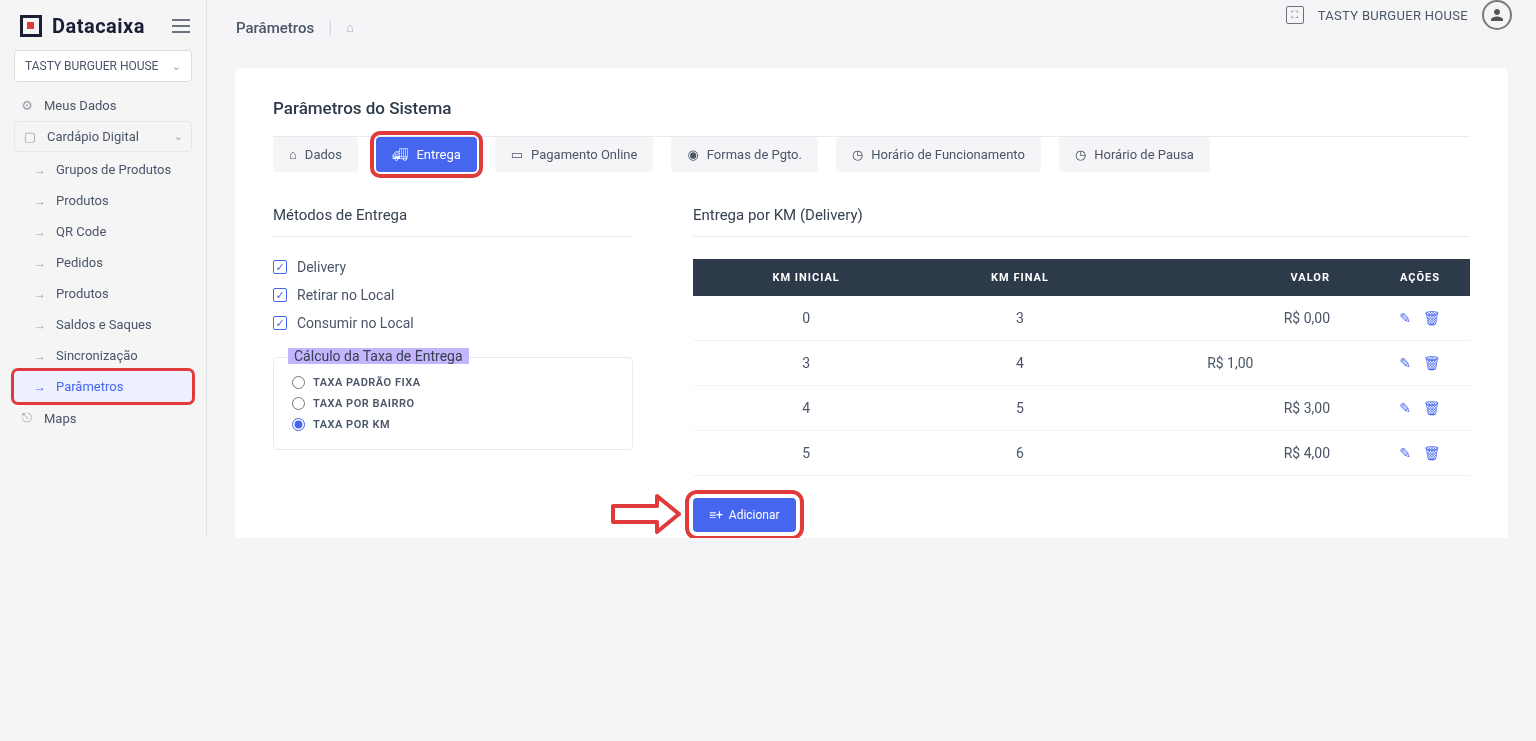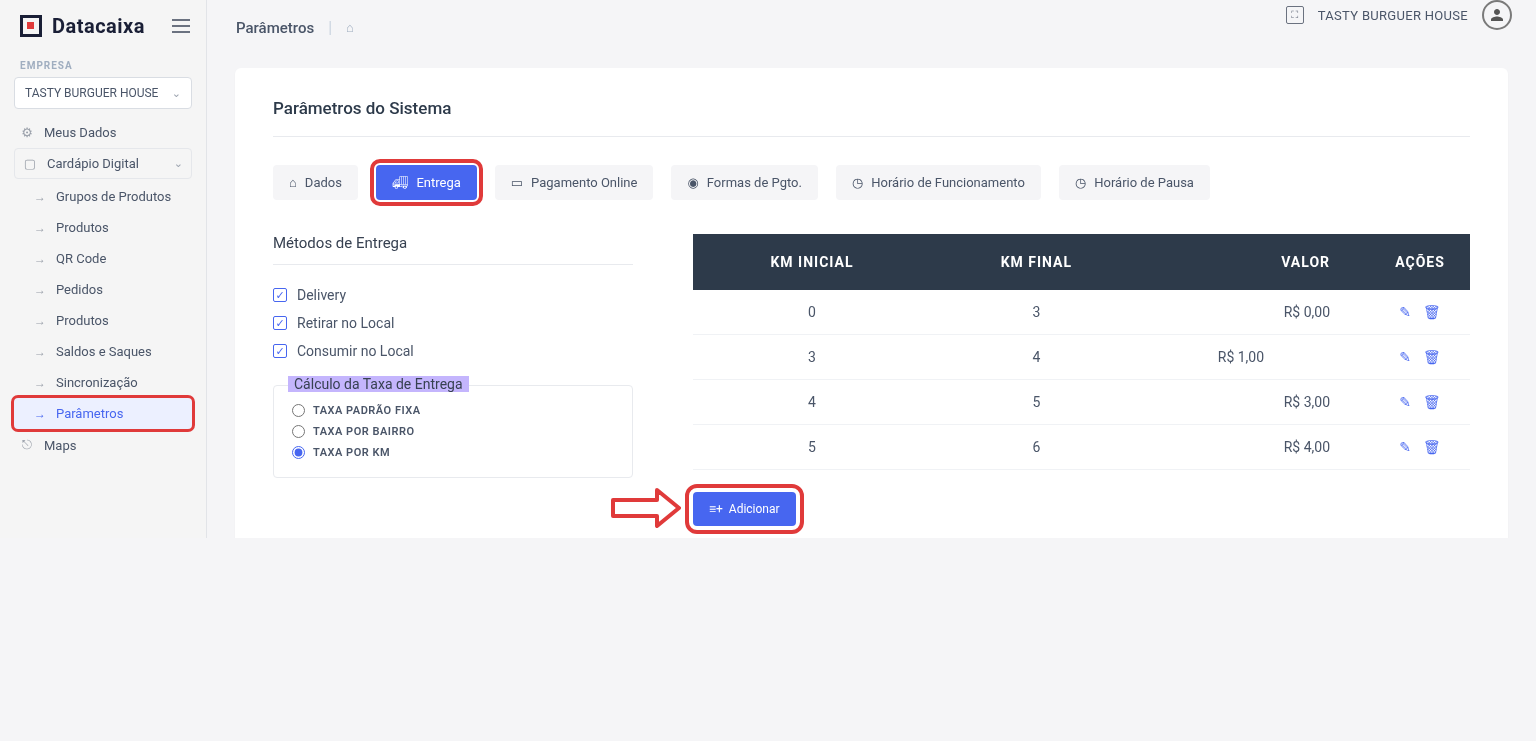--- a/index.html
+++ b/index.html
@@ -30,21 +30,21 @@
     .breadcrumb { position:absolute; left:236px; top:18px; display:flex; align-items:center; gap:14px;}
     .breadcrumb-title{font-size:15px; color:#4a5568; font-weight:500;}
     .breadcrumb-sep{color:#cbd5e0;}
     .breadcrumb-home{color:#a0aec0; font-size:13px;}
     .expand-ic { font-size:14px; color:#6b7280; border:1.5px solid #6b7280; border-radius:2px; width:18px;height:18px; display:flex;align-items:center;justify-content:center; font-size:10px;}
     .user-name { font-size:13px; color:#4a5568; letter-spacing:0.3px;}
     .avatar { width:30px;height:30px;border-radius:50%; border:2px solid #7a7a7a; display:flex;align-items:center;justify-content:center; }
     .avatar svg{width:18px;height:18px;fill:#555;}
     
     .card { background:#fff; margin:38px 28px 0 28px; border-radius:6px; padding:30px 38px 48px; box-shadow:0 1px 2px rgba(0,0,0,0.04);}
-    .card-title { color:#2d3a4a; font-size:17px; font-weight:500; padding-bottom:18px; border-bottom:1px solid #e8eaee; margin-bottom:28px;}
+    .card-title { color:#2d3a4a; font-size:17px; font-weight:500; padding-bottom:18px; border-bottom:1px solid #e8eaee; }
     
     .tabs { display:flex; gap:18px; margin-bottom:34px;}
     .tab { background:#f5f5f7; padding:10px 16px; border-radius:4px; font-size:13px; color:#4a5568; display:flex; align-items:center; gap:8px; cursor:pointer;}
     .tab.active { background:#4766f0; color:#fff;}
     .tab.highlight { outline:4px solid #e03a3a; outline-offset:2px; }
     
     .cols { display:flex; gap:60px;}
     .col-left { width:360px;}
     .col-right { flex:1;}
     .section-title { font-size:15px; color:#374151; padding-bottom:12px; border-bottom:1px solid #e8eaee; margin-bottom:22px;}
@@ -52,21 +52,21 @@
     .check { display:flex; align-items:center; gap:10px; font-size:14px; color:#4a5568;}
     .checkbox { width:14px;height:14px;border:1.5px solid #4766f0; border-radius:2px; display:flex;align-items:center;justify-content:center; color:#4766f0; font-size:11px;}
     .fieldset { border:1px solid #e8eaee; border-radius:4px; padding:18px 18px 18px; position:relative; }
     .fieldset-legend { position:absolute; top:-10px; left:14px; background:#c4b5fd; padding:0 6px; font-size:14px; color:#374151;}
     .radios { display:flex; flex-direction:column; gap:8px; }
     .radio { display:flex; align-items:center; gap:8px; font-size:11px; letter-spacing:0.5px; color:#4a5568; font-weight:600;}
     .radio input{accent-color:#4766f0;}
     
     table { width:100%; border-collapse:collapse; font-size:14px;}
     thead { background:#2d3a4a; color:#fff;}
-    thead th { padding:20px 10px; font-size:14px; letter-spacing:1px; font-weight:700; text-align:center;}
+    thead th { padding:12px 10px; font-size:11px; letter-spacing:1px; font-weight:700; text-align:center;}
     tbody td { padding:14px 10px; border-bottom:1px solid #f0f2f5; text-align:center; color:#4a5568; font-size:14px;}
     .act-ic { color:#4766f0; cursor:pointer; margin:0 6px; font-size:14px;}
     .add-container{ position:relative; margin-top:16px; }
     .add-btn { background:#4766f0; color:#fff; border:none; padding:10px 16px; border-radius:4px; font-size:12px; display:inline-flex; align-items:center; gap:6px; cursor:pointer; outline:4px solid #e03a3a; outline-offset:4px; margin:6px 0 12px;}
     .arrow-annot { position:absolute; left:-82px; top:2px;}
     .note { font-size:13px; color:#6b7280; line-height:1.5; max-width:640px;}
     svg{display:block;}
   </style>
 </head>
 <body>
@@ -76,21 +76,20 @@
   <aside class="sidebar">
     <div class="logo-row">
       <span class="logo-mark"></span>
       <span class="logo-text">Datacaixa</span>
       <span class="hamburger">
           <span></span>
           <span></span>
           <span></span>
         </span>
     </div>
-    <div class="side-label">EMPRESA</div>
     <div class="company-select">
       <span>TASTY BURGUER HOUSE</span>
       <span style="font-size:11px;color:#9ca3af;">⌄</span>
     </div>
     <div class="nav">
       <div class="nav-item">
         <span class="ic">⚙</span>
         <span>Meus Dados</span>
       </div>
       <div class="nav-item parent">
@@ -213,20 +212,21 @@
                 </label>
               <label class="radio">
                   <input type="radio" name="calc" checked="" style="">
                   <span>TAXA POR KM</span>
                 </label>
             </div>
           </div>
         </div>
 
         <div class="col-right">
+          <div class="section-title">Entrega por KM (Delivery)</div>
           <table>
             <thead>
               <tr>
                 <th>KM INICIAL</th>
                 <th>KM FINAL</th>
                 <th style="text-align:right;padding-right:40px;">VALOR</th>
                 <th style="width:100px;">AÇÕES</th>
               </tr>
             </thead>
             <tbody id="km-rows">

